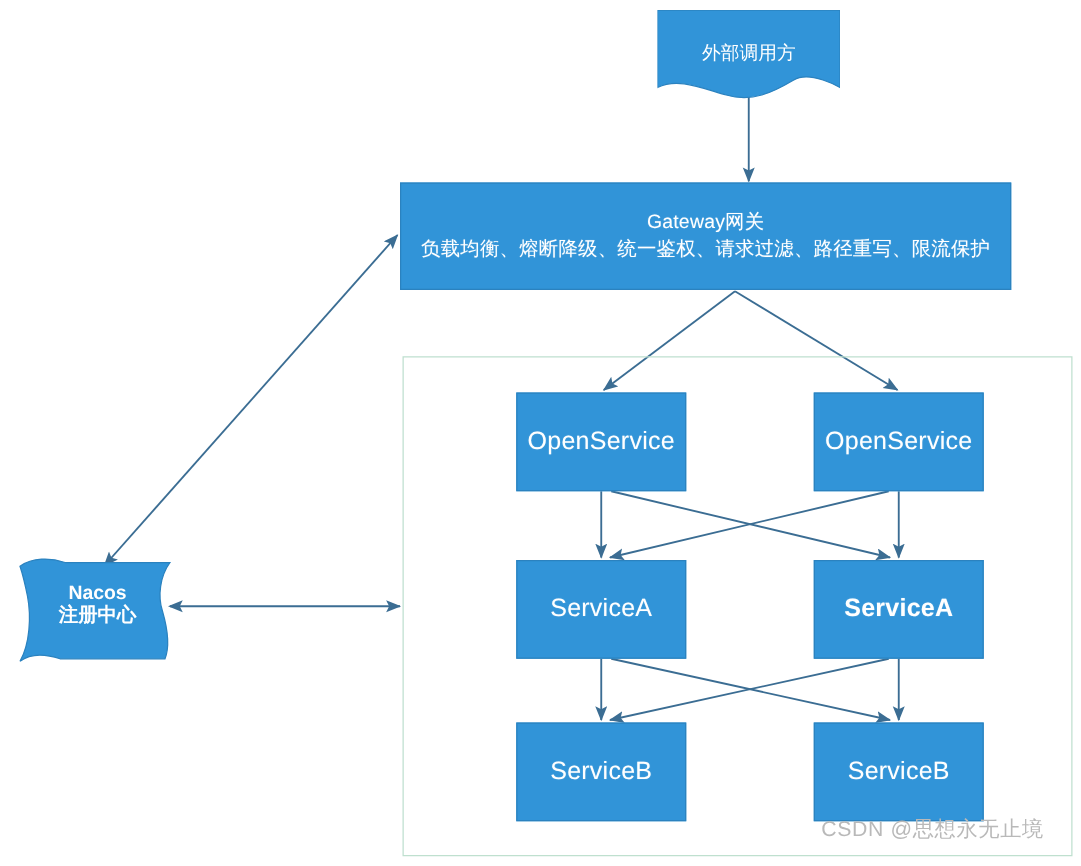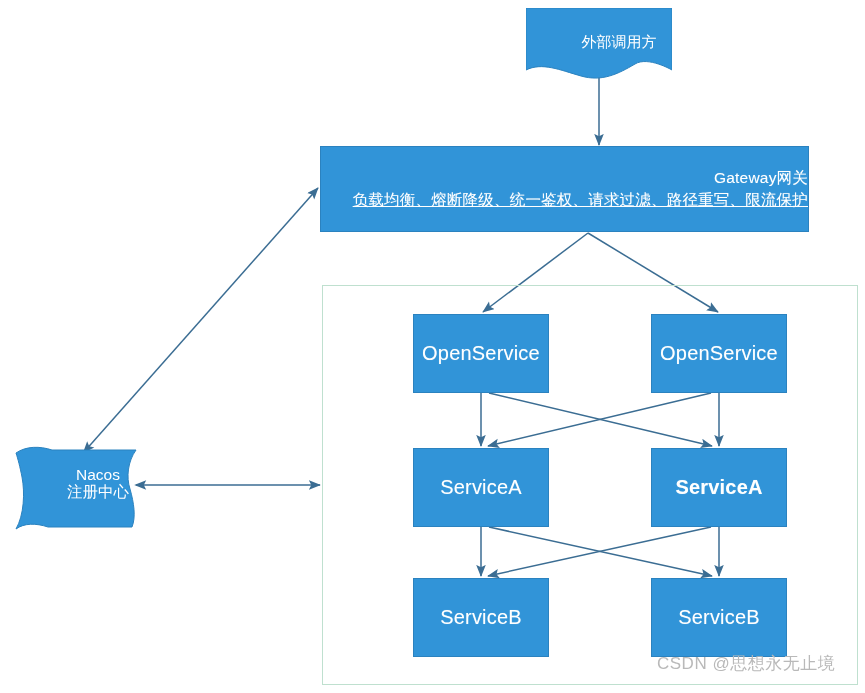--- a/index.html
+++ b/index.html
@@ -44,40 +44,39 @@
   }
   .svgnode {
     position: absolute;
   }
   .svgnode .lbl {
     position: absolute;
     left: 0;
     width: 100%;
     text-align: center;
     color: #ffffff;
-    padding-left: 20px;
   }
   .gateway {
     font-size: 15.5px;
   }
   .gateway .line2 {
     font-size: 15.5px;
-    text-decoration: underline;
   }
   .service-label {
     font-size: 20px;
   }
   .service-label.bold {
     font-weight: bold;
   }
   .caller-label {
     font-size: 15px;
   }
   .nacos-label {
     font-size: 15.5px;
+    font-weight: bold;
   }
   #group-box {
     position: absolute;
     box-sizing: border-box;
     border: 1.6px solid #bfe0cf;
     background: transparent;
   }
   #watermark {
     position: absolute;
     color: #b9b9b9;
@@ -128,21 +127,21 @@
 
   <div id="group-box" style="left:322px; top:285px; width:536px; height:400px;"></div>
 
   <div class="svgnode" style="left:526px; top:8px; width:146px; height:74px;">
     <svg width="146" height="74" viewBox="0 0 146 74" xmlns="http://www.w3.org/2000/svg">
       <path d="M0,0 L146,0 L146,62 C146,62 122,48 109,56 C92,66 76,74 55,68 C34,62 16,54 0,62 Z" fill="#3194d8" stroke="#2b82bf" stroke-width="1"></path>
     </svg>
     <div class="lbl caller-label" style="top:25px;">外部调用方</div>
   </div>
 
-  <div class="node rectnode gateway" style="left:320px; top:146px; width:489px; height:86px;align-items:flex-end;">
+  <div class="node rectnode gateway" style="left:320px; top:146px; width:489px; height:86px;">
     <div class="line1">Gateway网关</div>
     <div class="line2">负载均衡、熔断降级、统一鉴权、请求过滤、路径重写、限流保护</div>
   </div>
 
   <div class="svgnode" style="left:12px; top:443px; width:132px; height:90px;">
     <svg width="132" height="90" viewBox="0 0 132 90" xmlns="http://www.w3.org/2000/svg">
       <path d="M4,10 C14,3 28,3 40,7 L124,7 C116,18 114,34 118,46 C122,60 124,74 120,84 L36,84 C24,80 12,80 4,86 C12,72 13,50 10,34 C8,24 6,16 4,10 Z" fill="#3194d8" stroke="#2b82bf" stroke-width="1"></path>
     </svg>
     <div class="lbl nacos-label" style="top:23px;">Nacos</div>
     <div class="lbl nacos-label" style="top:39px;">注册中心</div>

